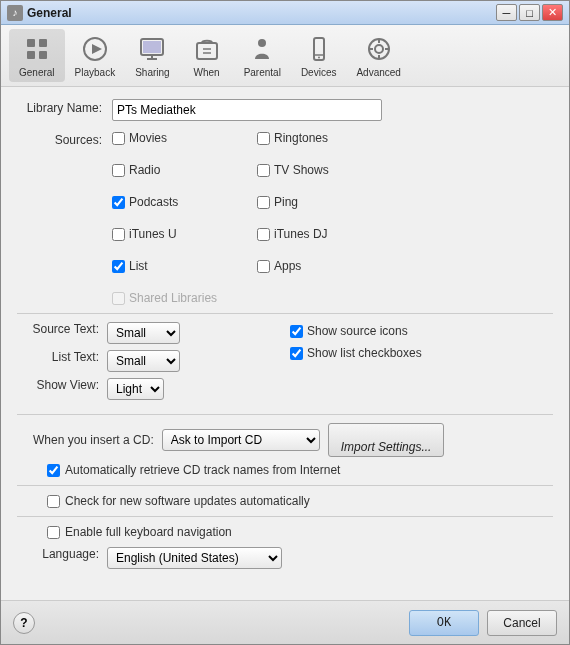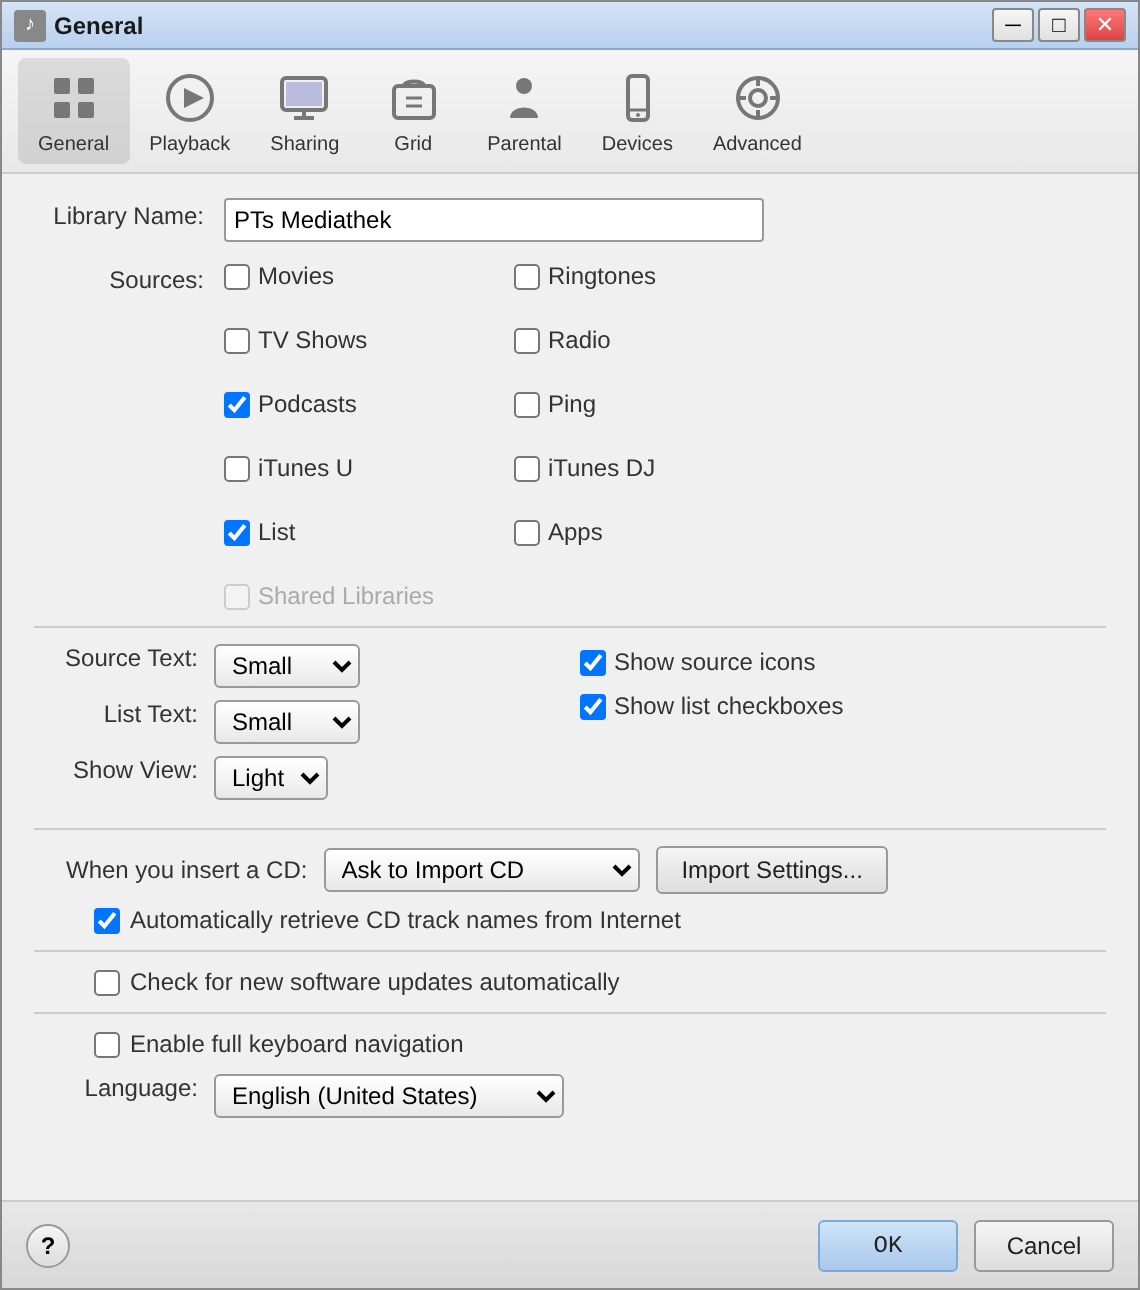--- a/index.html
+++ b/index.html
@@ -172,27 +172,28 @@
       padding-left: 16px;
     }
     .cd-label {
       color: #333;
     }
     .cd-select {
       width: 158px;
     }
     .import-btn {
       height: 24px;
-      padding: 4px 12px;
+      padding: 16px 12px;
       background: linear-gradient(to bottom, #f5f5f5, #ddd);
       border: 1px solid #999;
       font-size: 12px;
       cursor: pointer;
       border-radius: 3px;
       color: #222;
+      font-style: italic;
     }
     .check-row {
       display: flex;
       align-items: center;
       gap: 5px;
       padding-left: 30px;
       margin-bottom: 4px;
       color: #333;
     }
     .footer {
@@ -291,21 +292,21 @@
     </div>
     <div class="toolbar-item">
       <div class="toolbar-icon">
         <svg width="28" height="28" viewBox="0 0 28 28">
           <rect x="4" y="8" width="20" height="16" rx="2" fill="none" stroke="#777" stroke-width="2"></rect>
           <path d="M9 8 C9 5 19 5 19 8" fill="none" stroke="#777" stroke-width="2"></path>
           <line x1="10" y1="14" x2="18" y2="14" stroke="#777" stroke-width="1.5"></line>
           <line x1="10" y1="18" x2="18" y2="18" stroke="#777" stroke-width="1.5"></line>
         </svg>
       </div>
-      <span class="toolbar-label">Grid</span>
+      <span class="toolbar-label">When</span>
     </div>
     <div class="toolbar-item">
       <div class="toolbar-icon">
         <svg width="28" height="28" viewBox="0 0 28 28">
           <circle cx="14" cy="8" r="4" fill="#777"></circle>
           <path d="M7 24 C7 17 21 17 21 24" fill="#777"></path>
         </svg>
       </div>
       <span class="toolbar-label">Parental</span>
     </div>
@@ -349,26 +350,26 @@
         <div class="sources-grid">
           <div class="checkbox-item">
             <input type="checkbox" id="cb-movies" style="">
             <label for="cb-movies">Movies</label>
           </div>
           <div class="checkbox-item">
             <input type="checkbox" id="cb-ringtones" style="">
             <label for="cb-ringtones">Ringtones</label>
           </div>
           <div class="checkbox-item">
+            <input type="checkbox" id="cb-radio" style="">
+            <label for="cb-radio">Radio</label>
+          </div>
+          <div class="checkbox-item">
             <input type="checkbox" id="cb-tvshows" style="">
             <label for="cb-tvshows">TV Shows</label>
-          </div>
-          <div class="checkbox-item">
-            <input type="checkbox" id="cb-radio" style="">
-            <label for="cb-radio">Radio</label>
           </div>
           <div class="checkbox-item">
             <input type="checkbox" id="cb-podcasts" checked="" style="">
             <label for="cb-podcasts">Podcasts</label>
           </div>
           <div class="checkbox-item">
             <input type="checkbox" id="cb-ping" style="">
             <label for="cb-ping">Ping</label>
           </div>
           <div class="checkbox-item">

